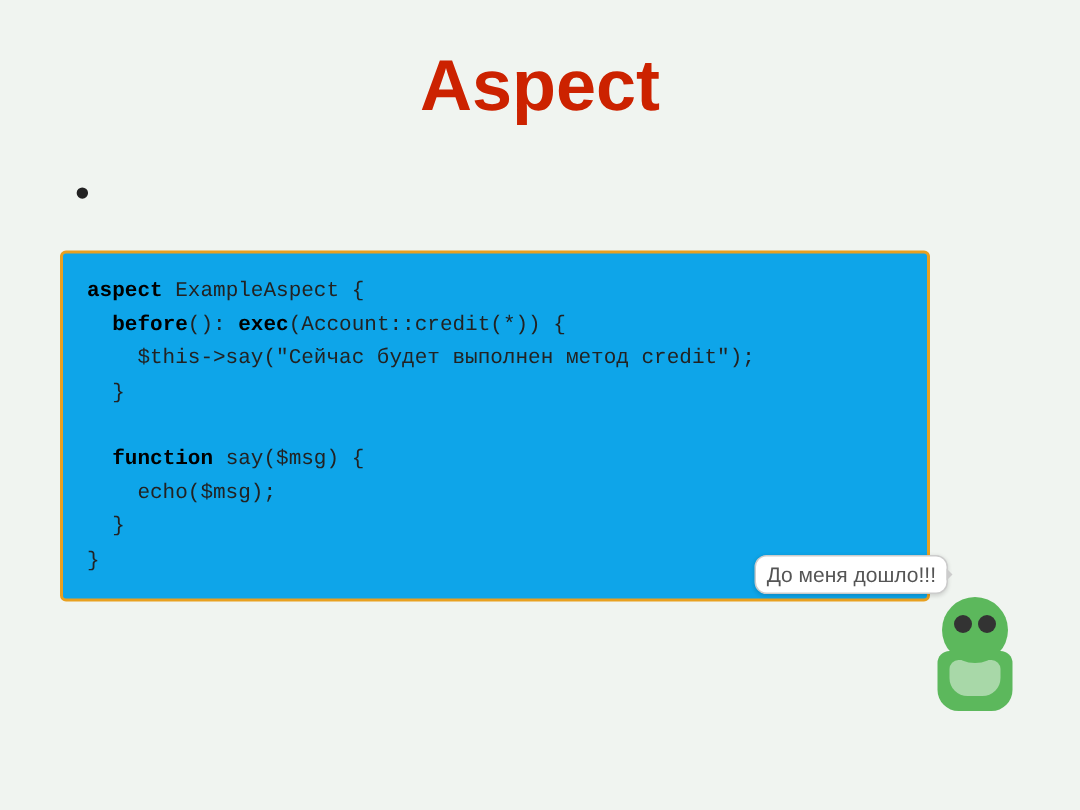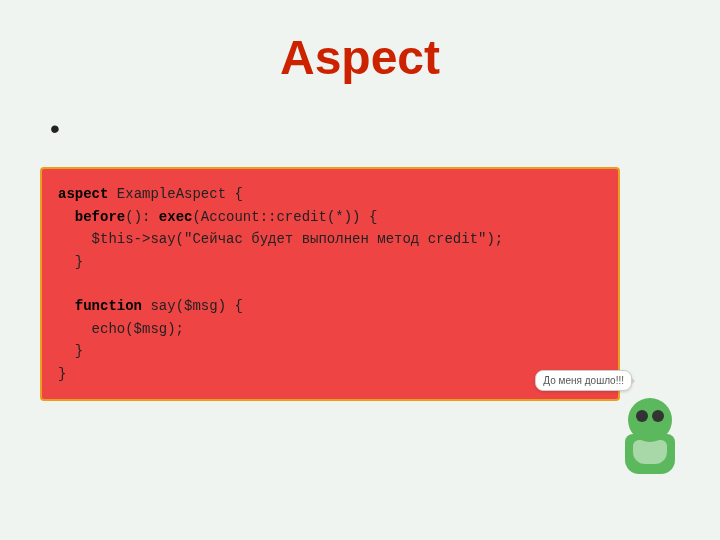--- a/index.html
+++ b/index.html
@@ -49,21 +49,21 @@
       line-height: 1.3;
     }
 
     .bullet-dot {
       font-size: 28px;
       margin-top: 2px;
       flex-shrink: 0;
     }
 
     .code-block {
-      background: #ef4444;
+      background: #0ea5e9;
       border: 2px solid #e8a020;
       border-radius: 4px;
       padding: 14px 16px;
       font-family: 'Courier New', Courier, monospace;
       font-size: 14px;
       color: #222;
       line-height: 1.6;
       white-space: pre;
       position: relative;
       z-index: 1;
@@ -141,21 +141,21 @@
     }
 
     .speech-bubble {
       position: absolute;
       top: -28px;
       right: 58px;
       background: #fff;
       border: 1px solid #ccc;
       border-radius: 8px;
       padding: 4px 7px;
-      font-size: 10px;
+      font-size: 14px;
       color: #555;
       white-space: nowrap;
       z-index: 10;
       box-shadow: 0 1px 3px rgba(0,0,0,0.15);
     }
 
     .speech-bubble::after {
       content: '';
       position: absolute;
       right: -8px;

